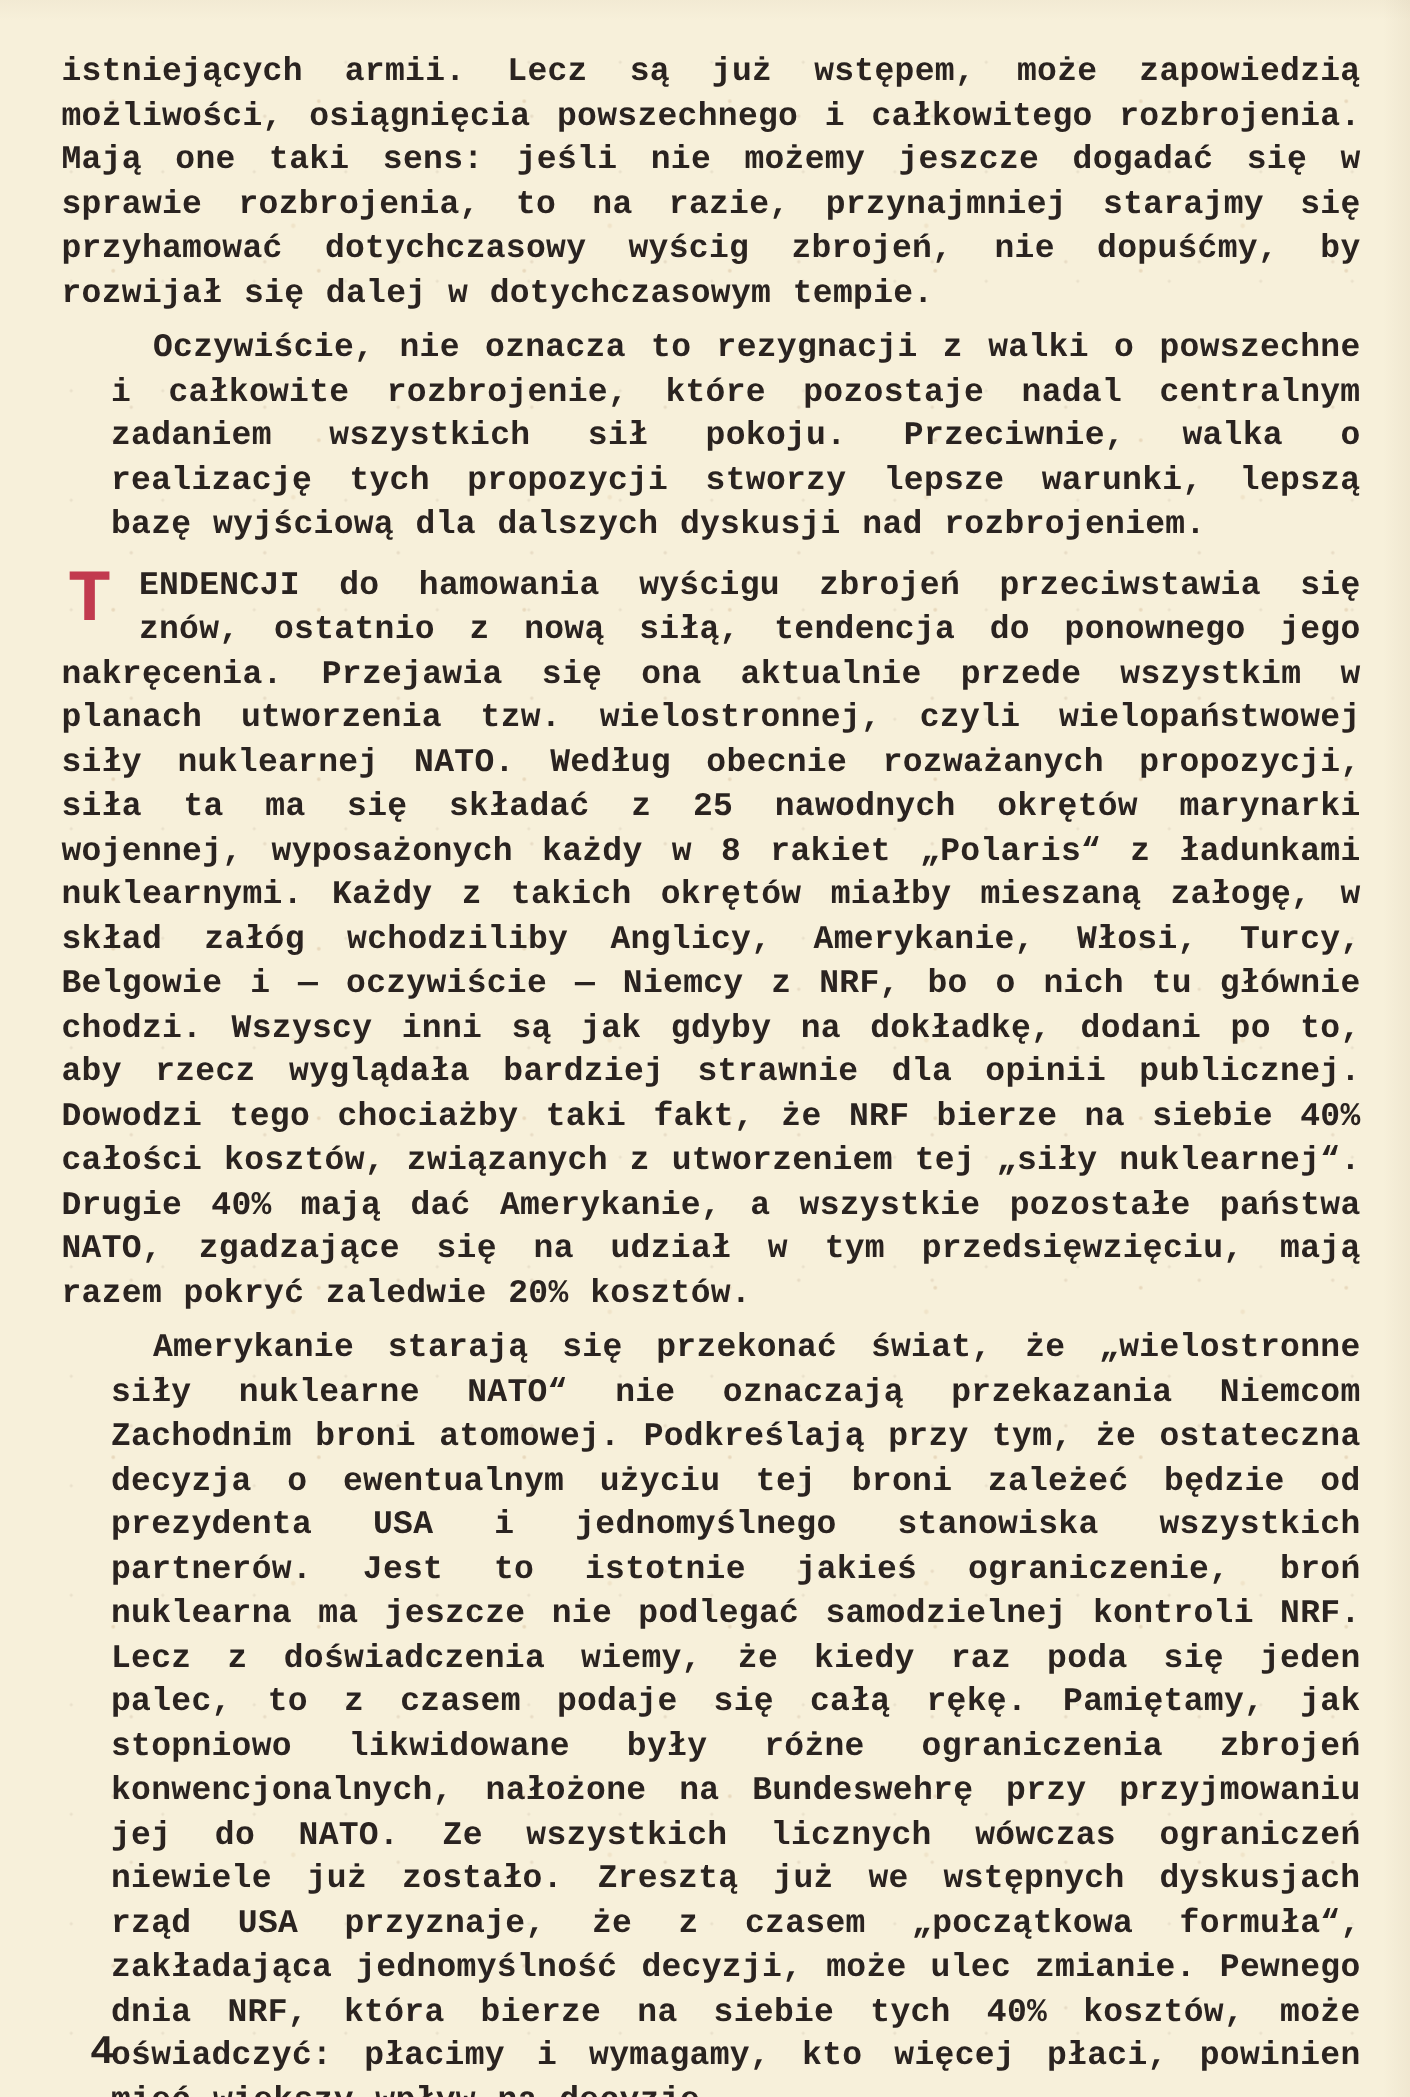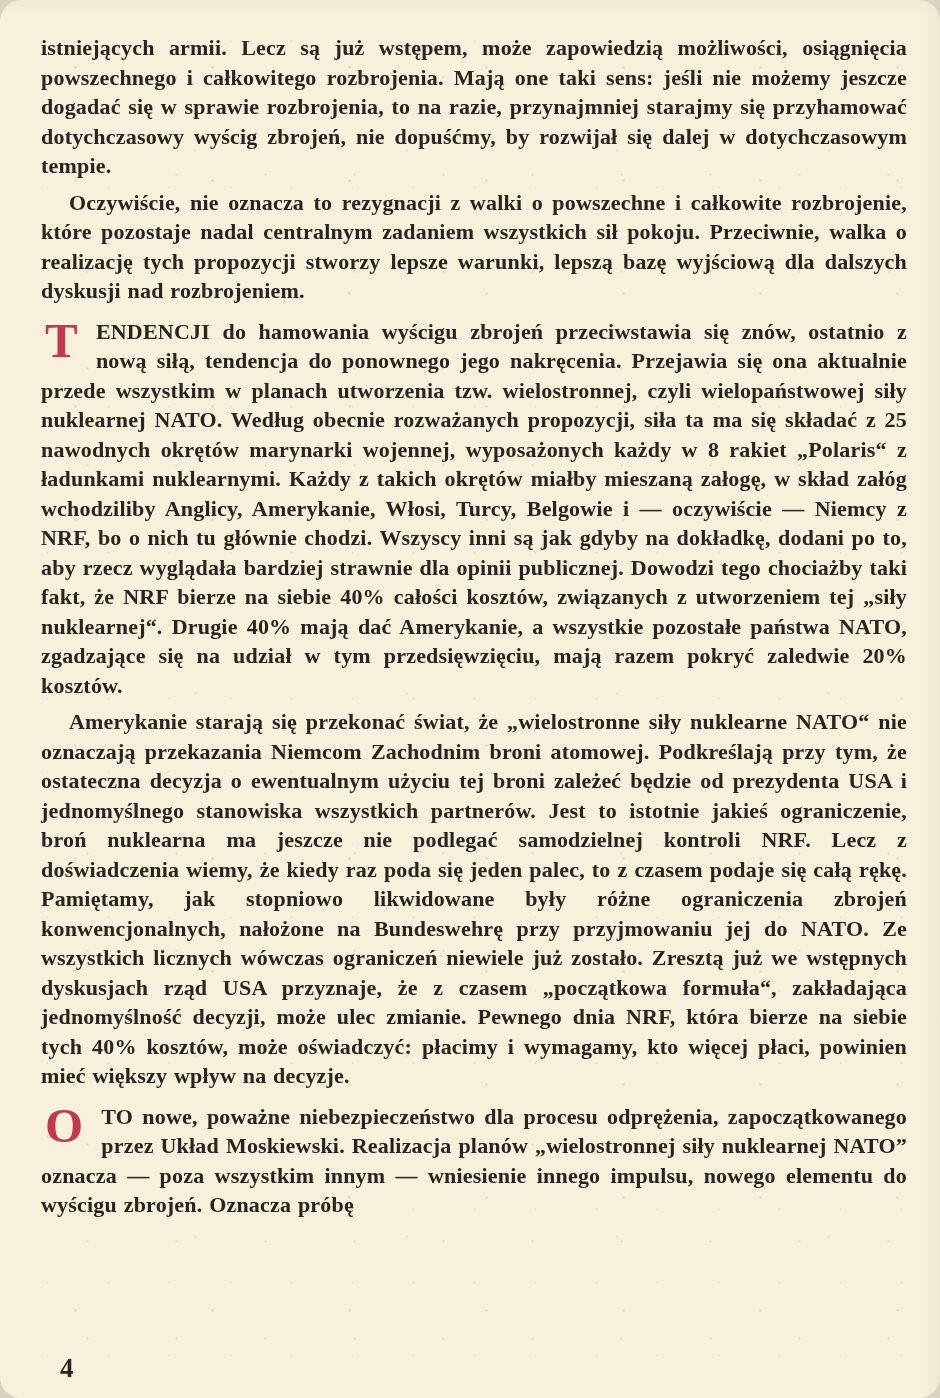--- a/index.html
+++ b/index.html
@@ -19,39 +19,38 @@
     background-image:
       radial-gradient(circle, rgba(172,120,66,0.20) 0.8px, transparent 1.6px),
       radial-gradient(circle, rgba(140,100,70,0.14) 0.7px, transparent 1.5px),
       radial-gradient(circle, rgba(190,140,80,0.12) 1px, transparent 2px),
       radial-gradient(circle, rgba(110,90,70,0.10) 0.6px, transparent 1.4px),
       linear-gradient(to left, rgba(120,90,50,0.06), rgba(120,90,50,0.0) 18px),
       linear-gradient(to bottom, rgba(120,90,50,0.04), rgba(120,90,50,0.0) 14px);
     background-size: 137px 113px, 89px 97px, 211px 181px, 61px 73px, 100% 100%, 100% 100%;
     background-position: 7px 11px, 43px 29px, 90px 60px, 17px 5px, 0 0, 0 0;
     color: #2a2320;
-    font-family: Liberation Serif, serif;
+    font-family: Liberation Mono, monospace;
     font-weight: bold;
-    border-radius: 21px;
   }
   .text-block {
     position: absolute;
     top: 33px;
     left: 41px;
     width: 866px;
   }
   .para {
     margin: 0 0 7px 0;
     font-size: 22px;
     line-height: 29.5px;
     text-align: justify;
     word-spacing: 1px;
     letter-spacing: 0.2px;
   }
-  .para.indent { text-indent: 28px; }
+  .para.indent { text-indent: 28px; margin-left: 33px; }
   .para.dropcap-para { margin-top: 11px; }
   .dropcap {
     float: left;
     color: #c23a4e;
     font-size: 49px;
     line-height: 44px;
     height: 54px;
     padding: 2px 18px 0 4px;
     font-weight: bold;
   }

